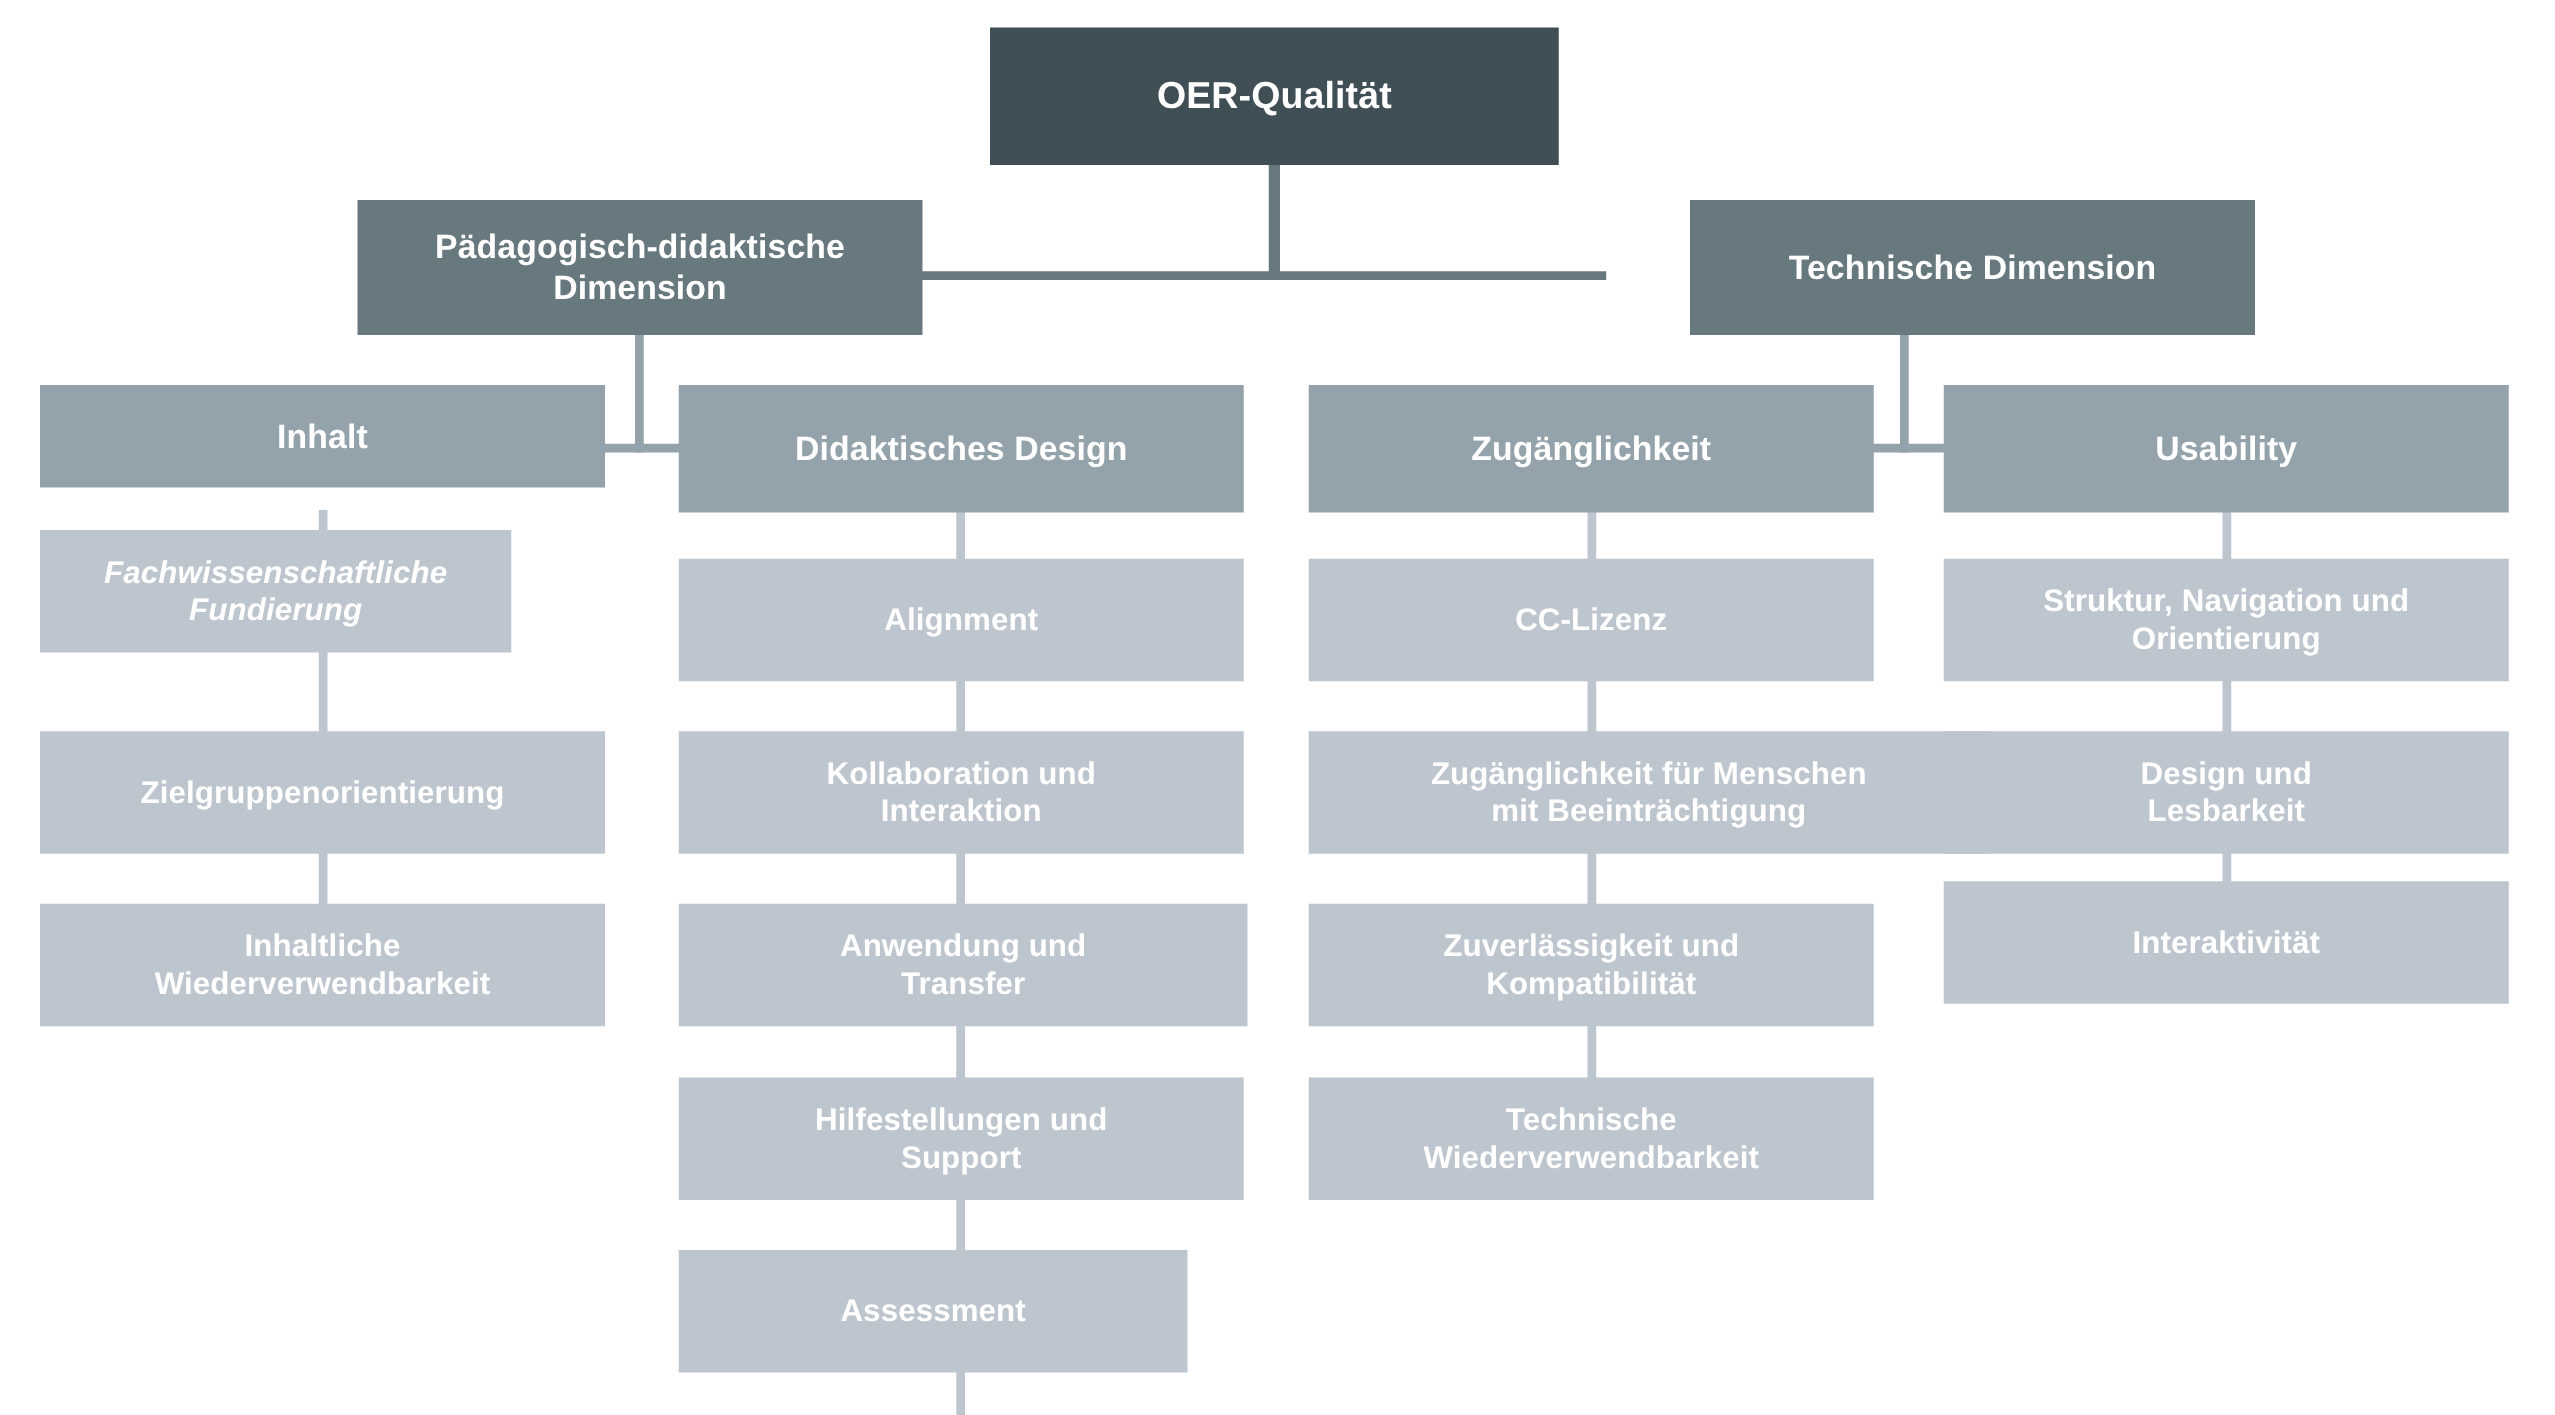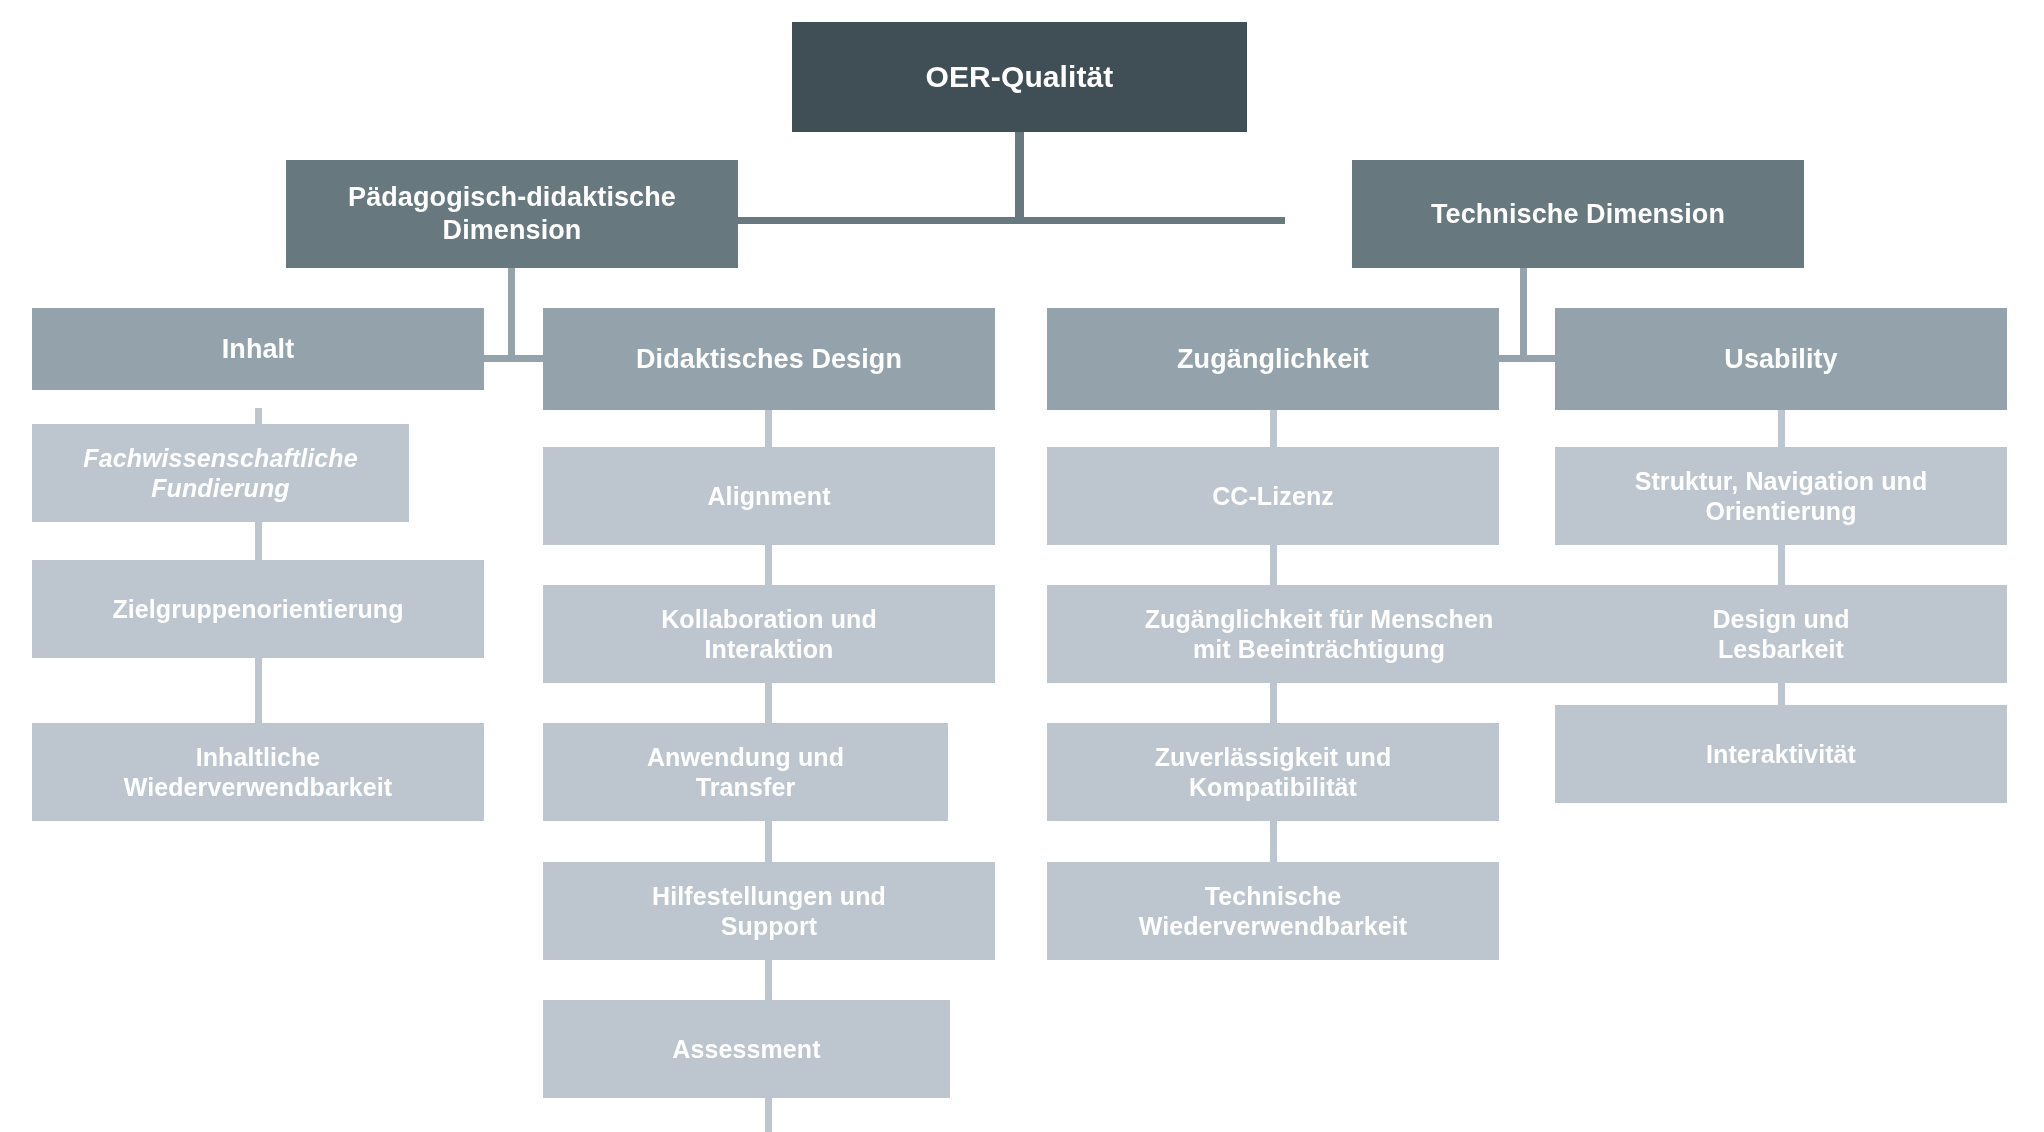--- a/index.html
+++ b/index.html
@@ -89,36 +89,36 @@
     <span class="node-label">Zugänglichkeit</span>
   </div>
   <div class="node lvl3" style="left:1555px; top:308px; width:452px; height:102px;">
     <span class="node-label">Usability</span>
   </div>
 
   <div class="node lvl4" style="left:32px; top:424px; width:377px; height:98px;font-style:italic;">
     <span class="node-label">Fachwissenschaftliche
 Fundierung</span>
   </div>
-  <div class="node lvl4" style="left:32px; top:560px; width:452px; height:98px;">
+  <div class="node lvl4" style="left:32px; top:585px; width:452px; height:98px;">
     <span class="node-label">Zielgruppenorientierung</span>
   </div>
   <div class="node lvl4" style="left:32px; top:723px; width:452px; height:98px;">
     <span class="node-label">Inhaltliche
 Wiederverwendbarkeit</span>
   </div>
 
   <div class="node lvl4" style="left:543px; top:447px; width:452px; height:98px;">
     <span class="node-label">Alignment</span>
   </div>
   <div class="node lvl4" style="left:543px; top:585px; width:452px; height:98px;">
     <span class="node-label">Kollaboration und
 Interaktion</span>
   </div>
-  <div class="node lvl4" style="left:543px; top:723px; width:405px; height:98px;">
+  <div class="node lvl4" style="left:543px; top:723px; width:455px; height:98px;">
     <span class="node-label">Anwendung und
 Transfer</span>
   </div>
   <div class="node lvl4" style="left:543px; top:862px; width:452px; height:98px;">
     <span class="node-label">Hilfestellungen und
 Support</span>
   </div>
   <div class="node lvl4" style="left:543px; top:1000px; width:407px; height:98px;">
     <span class="node-label">Assessment</span>
   </div>

